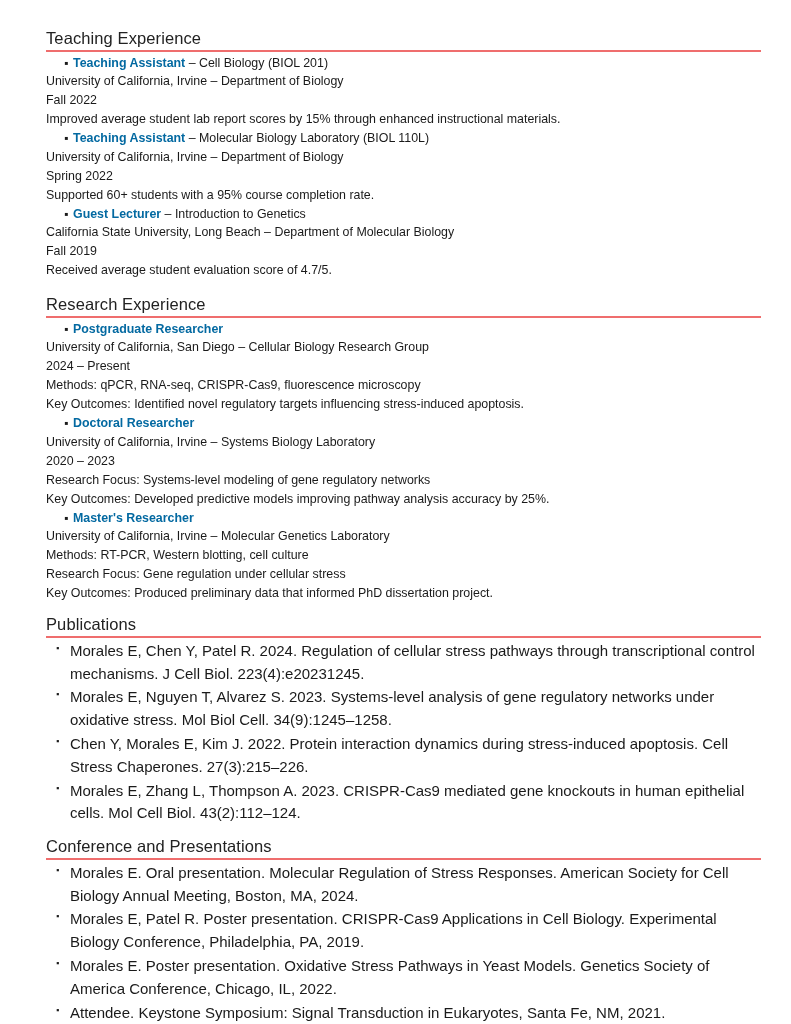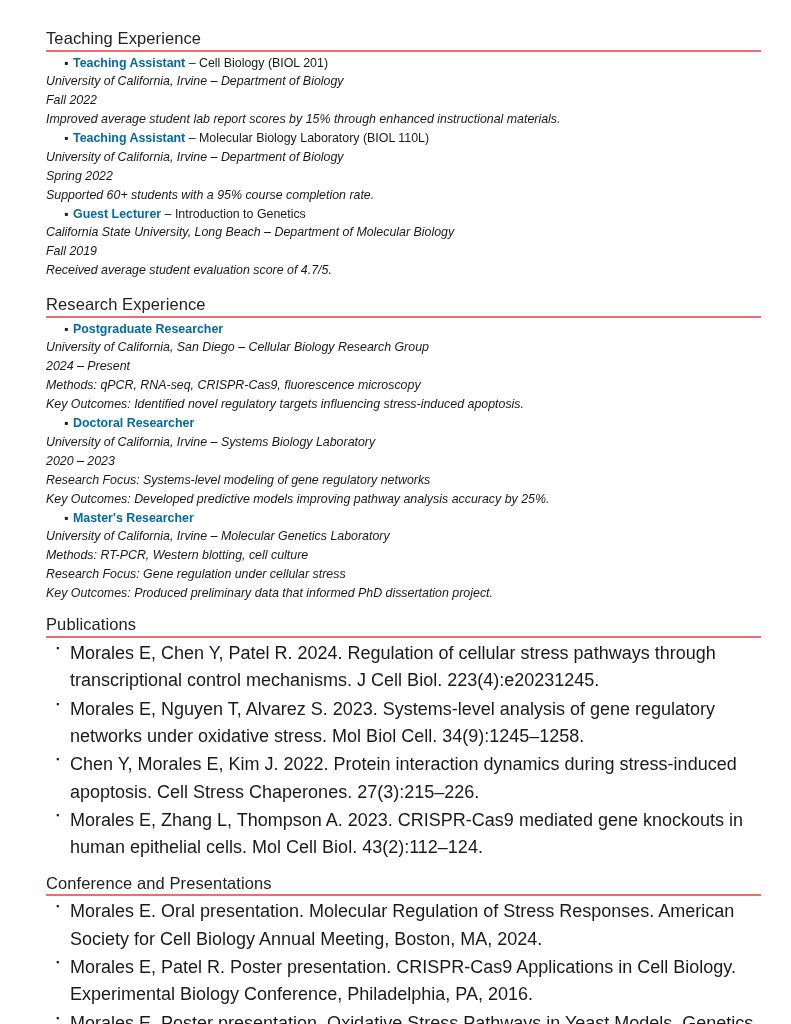--- a/index.html
+++ b/index.html
@@ -71,32 +71,31 @@
     white-space: pre;
     text-align: center;
   }
   .exp-line {
     font-size: 12.4px;
     font-weight: 400;
     color: #1a1a1a;
     line-height: 1.53;
     margin: 0;
     padding: 0;
-    font-style: italic;
   }
   
   .bullet-list {
     list-style: none;
     margin: 0;
     padding: 0;
   }
   .bullet-item {
     position: relative;
     padding-left: 24px;
-    font-size: 18px;
+    font-size: 15px;
     line-height: 1.52;
     color: #1a1a1a;
     margin: 0 0 1px 0;
   }
   .bullet-item::before {
     content: "\25AA";
     position: absolute;
     left: 10px;
     top: 0;
     font-size: 9px;
@@ -202,19 +201,19 @@
     </ul>
   </div>
 
   <div class="gap-sm"></div>
 
   <div class="section">
     <div class="section-heading">Conference and Presentations</div>
     <hr class="section-rule" style="border-top-color: rgb(239, 109, 109);">
     <ul class="bullet-list">
       <li class="bullet-item">Morales E. Oral presentation. Molecular Regulation of Stress Responses. American Society for Cell Biology Annual Meeting, Boston, MA, 2024.</li>
-      <li class="bullet-item">Morales E, Patel R. Poster presentation. CRISPR-Cas9 Applications in Cell Biology. Experimental Biology Conference, Philadelphia, PA, 2016.</li>
+      <li class="bullet-item">Morales E, Patel R. Poster presentation. CRISPR-Cas9 Applications in Cell Biology. Experimental Biology Conference, Philadelphia, PA, 2019.</li>
       <li class="bullet-item">Morales E. Poster presentation. Oxidative Stress Pathways in Yeast Models. Genetics Society of America Conference, Chicago, IL, 2022.</li>
       <li class="bullet-item">Attendee. Keystone Symposium: Signal Transduction in Eukaryotes, Santa Fe, NM, 2021.</li>
     </ul>
   </div>
 
 </div>
 
 </body></html>

